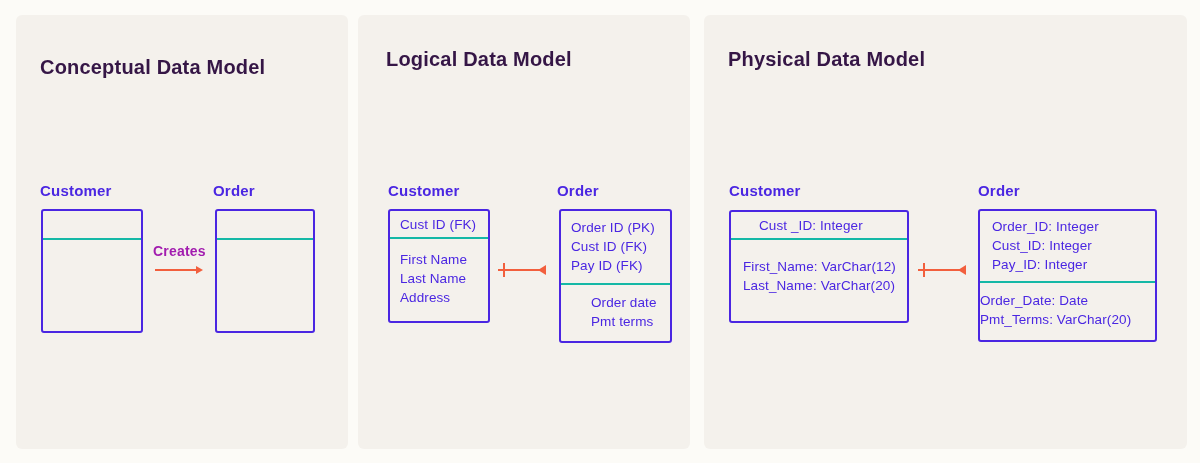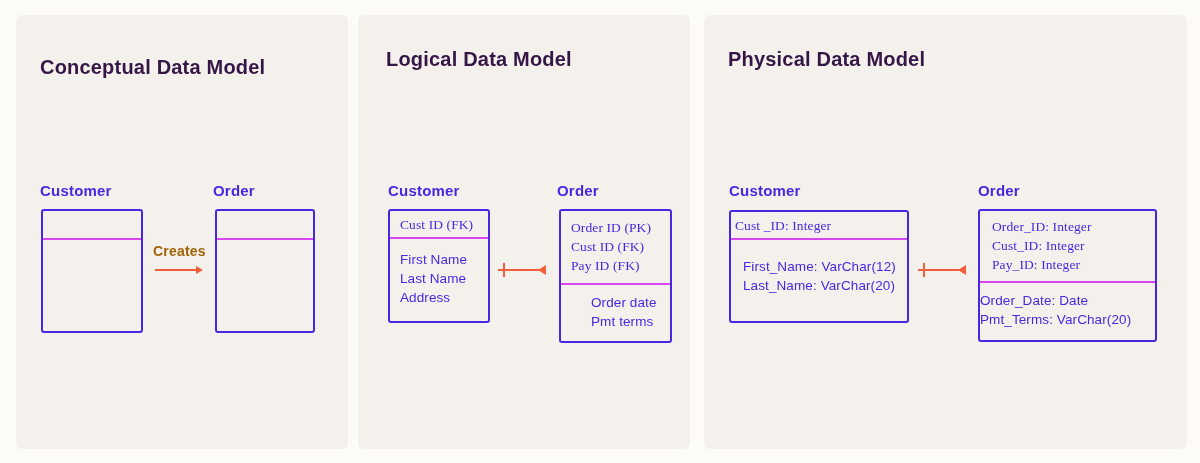--- a/index.html
+++ b/index.html
@@ -30,21 +30,21 @@
     position:absolute;top:167px;
     font-size:15px;font-weight:700;color:#4a26e2;letter-spacing:.2px;
     white-space:nowrap;
   }
 
   .ebox{
     position:absolute;box-sizing:border-box;
     border:2px solid #4a26e2;border-radius:3px;
   }
   .ehead{
-    box-sizing:border-box;border-bottom:2px solid #d946ef;font-family:Liberation Serif, serif;
+    box-sizing:border-box;border-bottom:2px solid #14b8a6;
   }
   .ehead.single{display:flex;align-items:center;}
   .attr{
     font-size:13.5px;color:#4a26e2;line-height:19px;
     letter-spacing:.1px;white-space:nowrap;font-weight:500;
   }
 
   
   .b-c1{left:25px;top:194px;width:102px;height:124px;}
   .b-c1 .ehead,.b-o1 .ehead{height:29px;}
@@ -53,30 +53,30 @@
   
   .b-c2{left:30px;top:194px;width:102px;height:114px;}
   .b-c2 .ehead{height:28px;padding-left:10px;}
   .b-c2 .ebody{padding:11px 0 0 10px;}
   .b-o2{left:201px;top:194px;width:113px;height:134px;}
   .b-o2 .ehead{height:74px;padding:7px 0 0 10px;}
   .b-o2 .ebody{padding:8px 0 0 10px;margin-left:20px;}
 
   
   .b-c3{left:25px;top:195px;width:180px;height:113px;}
-  .b-c3 .ehead{height:28px;padding-left:4px;}
+  .b-c3 .ehead{height:28px;padding-left:28px;}
   .b-c3 .ebody{padding:17px 0 0 12px;}
   .b-o3{left:274px;top:194px;width:179px;height:133px;}
   .b-o3 .ehead{height:72px;padding:6px 0 0 12px;}
   .b-o3 .ebody{padding:8px 0 0 0;}
 
   
   .creates-label{
     position:absolute;left:137px;top:228px;width:52px;text-align:center;
-    font-size:14px;font-weight:700;color:#a16207;letter-spacing:.2px;
+    font-size:14px;font-weight:700;color:#a21caf;letter-spacing:.2px;
   }
   .arrow1{position:absolute;left:139px;top:249px;width:48px;height:12px;}
   .arrow1 .shaft{position:absolute;left:0;right:5px;top:5px;height:2px;background:#f25f3d;}
   .arrow1 .head{
     position:absolute;right:0;top:2px;width:0;height:0;
     border-top:4px solid transparent;border-bottom:4px solid transparent;
     border-left:7px solid #f25f3d;
   }
 
   

